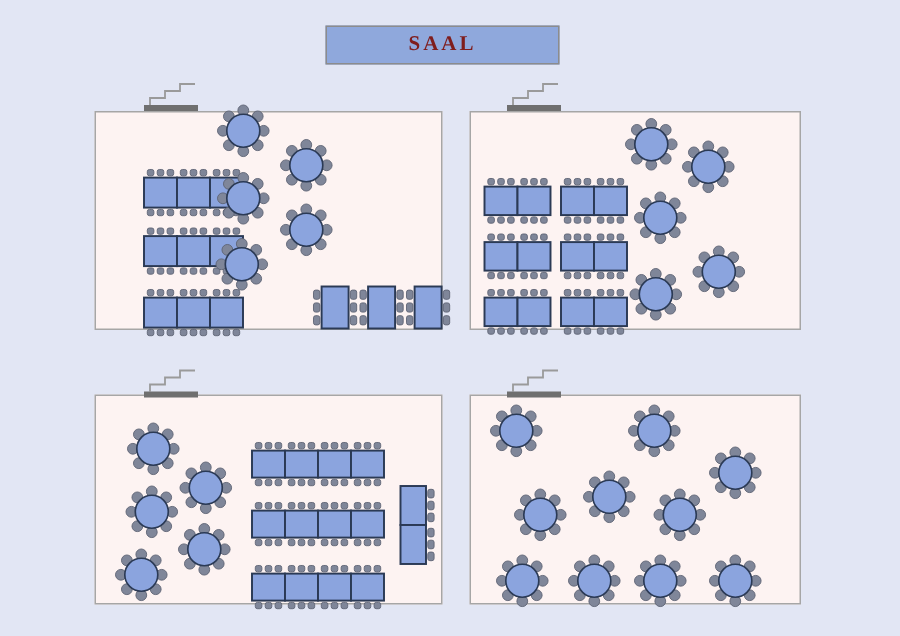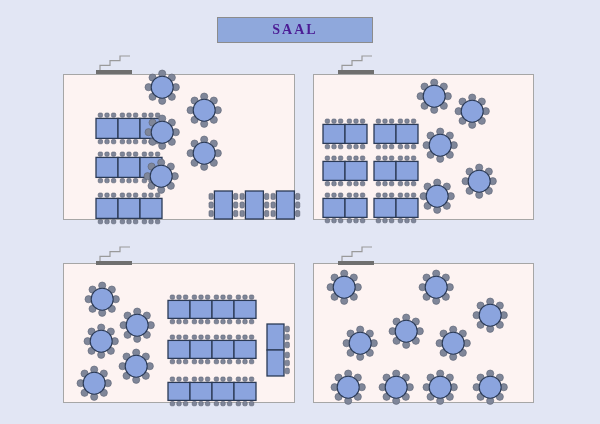--- a/index.html
+++ b/index.html
@@ -43,21 +43,21 @@
   
   .furn{position:absolute;}
   .furn svg{display:block;overflow:visible;}
 </style>
 </head>
 <body>
 
 <div id="stage">
 
   <div class="title-banner" id="title-banner" style="left: 217px; top: 17px; width: 156px; height: 26px; background: rgb(143, 168, 220); border-color: rgb(140, 140, 140);">
-    <span class="title-text" style="color: #4c1d95;">SAAL</span>
+    <span class="title-text" style="color: #7f1d1d;">SAAL</span>
   </div>
 
   <div id="rooms-layer">
       <div class="room" style="left: 63px; top: 74px; width: 232px; height: 146px; background: rgb(253, 243, 242); border-color: rgb(166, 166, 166);"></div>
       <div class="stairs" style="left: 96px; top: 52px;">
         <svg width="42" height="24" viewBox="0 0 42 24">
           <path d="M 4 18 L 4 13.333333333333332 L 14 13.333333333333332 L 14 8.666666666666664 L 24 8.666666666666664 L 24 3.9999999999999973 L 34 3.9999999999999973" fill="none" stroke="#9a9a9a" stroke-width="1.2"></path>
           <rect x="0" y="18" width="36" height="4" fill="#6f6f6f"></rect>
         </svg>
       </div>

